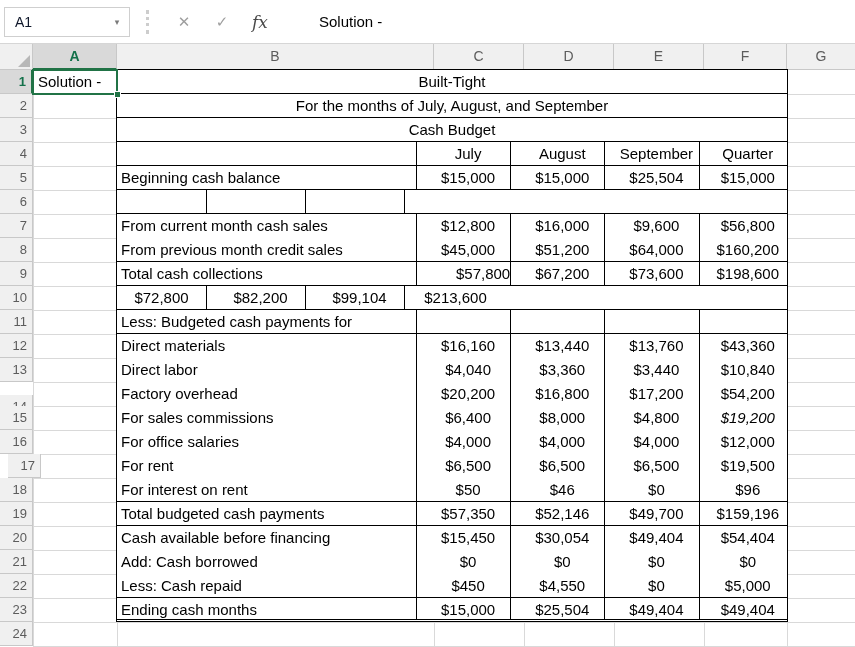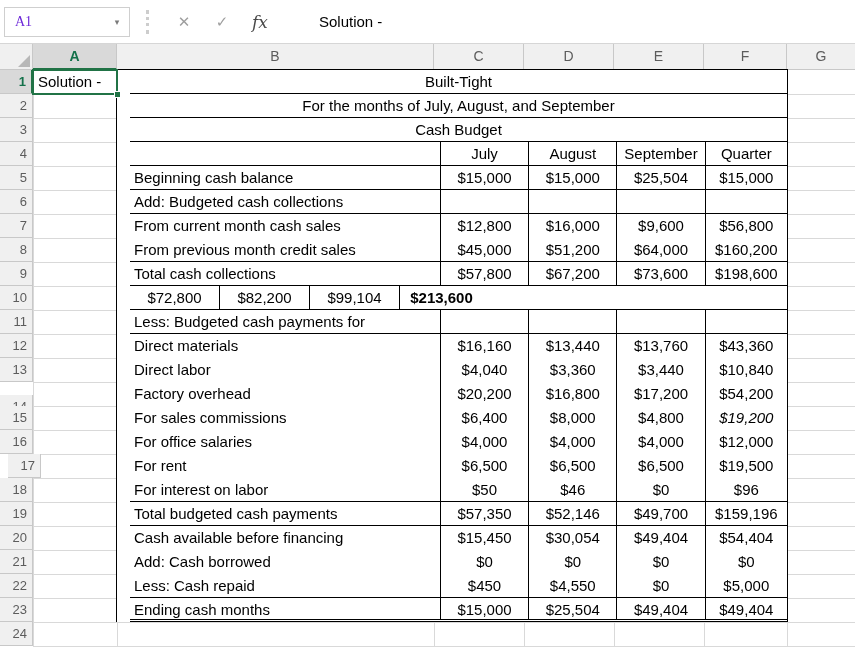--- a/index.html
+++ b/index.html
@@ -4,21 +4,21 @@
 <style>
   html,body{margin:0;padding:0;background:#fff;}
   .app{position:relative;width:855px;height:647px;background:#fff;overflow:hidden;
        font-family:"Liberation Sans",sans-serif;color:#000;}
 
   
   .formula-bar{position:absolute;top:0;left:0;width:855px;height:44px;background:#fff;
                border-bottom:1px solid #d6d6d6;display:flex;align-items:center;box-sizing:border-box;}
   .name-box{margin-left:4px;width:126px;height:30px;border:1px solid #cfcfcf;box-sizing:border-box;
             display:flex;align-items:center;font-size:14px;background:#fff;}
-  .name-box-text{flex:1;padding-left:10px;color:#6d28d9;font-family:Liberation Serif, serif;}
+  .name-box-text{flex:1;padding-left:10px;color:#0f172a;}
   .name-box-arrow{width:24px;text-align:center;color:#7a7a7a;font-size:9px;}
   .fb-grip{height:24px;border-left:3px dotted #cdcdcd;margin:0 16px;}
   .fb-btn{width:38px;text-align:center;font-size:15px;color:#9e9e9e;}
   .fb-btn.fx{font-family:"DejaVu Serif",serif;font-style:italic;font-size:17px;color:#4a4a4a;}
   .fb-formula{margin-left:40px;font-size:15px;color:#000;white-space:nowrap;}
 
   
   .sheet{position:absolute;top:44px;left:0;width:855px;height:603px;background:#fff;overflow:hidden;}
   .corner{position:absolute;left:0;top:0;width:33px;height:26px;background:#f0f0f0;box-sizing:border-box;
           border-right:1px solid #c8c8c8;border-bottom:1px solid #c8c8c8;}
@@ -30,24 +30,24 @@
   .col-header.sel{background:#d9d9d9;color:#13714a;font-weight:bold;border-bottom:2px solid #217346;}
   .row-header{position:absolute;left:0;width:33px;height:24px;box-sizing:border-box;background:#f0f0f0;
               border-right:1px solid #c8c8c8;border-bottom:1px solid #c8c8c8;text-align:right;
               padding-right:5px;line-height:23px;font-size:13px;color:#5c5c5c;}
   .row-header.sel{background:#d9d9d9;color:#13714a;font-weight:bold;border-right:2px solid #217346;}
   .gl-v{position:absolute;top:26px;bottom:1px;width:1px;background:#d9d9d9;}
   .gl-h{position:absolute;left:33px;right:0;height:1px;background:#d9d9d9;}
 
   
   .xtable{position:absolute;left:116px;top:25px;width:672px;height:553px;box-sizing:border-box;
-          background:#fff;border:1px solid #000;border-bottom:none;padding-left:13px;}
+          background:#fff;border:1px solid #000;border-bottom:none;}
   .t-row{height:24px;box-sizing:border-box;font-size:15px;color:#000;}
   .title-row{text-align:center;line-height:23px;border-bottom:1px solid #000;}
-  .flex-row{display:flex;}
+  .flex-row{display:flex;gap:9px;}
   .header-row{border-bottom:1px solid #000;}
   .c-label{width:317px;box-sizing:border-box;border-right:1px solid #000;padding-left:4px;
            line-height:23px;white-space:nowrap;overflow:hidden;}
   .c-val{box-sizing:border-box;border-right:1px solid #000;text-align:center;line-height:23px;
          white-space:nowrap;}
   .c-val.last{border-right:none;}
   .rb-single{border-bottom:1px solid #000;}
   .rb-double{border-bottom:3px double #000;}
 
   
@@ -159,21 +159,20 @@
           <div class="c-val last" style="width: 83px;">Quarter</div>
         </div>
         <div class="t-row flex-row rb-single">
           <div class="c-label">Beginning cash balance</div>
           <div class="c-val" style="width: 90px;">$15,000</div>
           <div class="c-val" style="width: 90px;">$15,000</div>
           <div class="c-val" style="width: 90px;">$25,504</div>
           <div class="c-val last" style="width: 83px;">$15,000</div>
         </div>
         <div class="t-row flex-row rb-single">
-          <div class="c-label">Add: Budgeted cash collections</div>
           <div class="c-val" style="width: 90px;"></div>
           <div class="c-val" style="width: 90px;"></div>
           <div class="c-val" style="width: 90px;"></div>
           <div class="c-val last" style="width: 83px;"></div>
         </div>
         <div class="t-row flex-row">
           <div class="c-label">From current month cash sales</div>
           <div class="c-val" style="width: 90px;">$12,800</div>
           <div class="c-val" style="width: 90px;">$16,000</div>
           <div class="c-val" style="width: 90px;">$9,600</div>
@@ -181,30 +180,30 @@
         </div>
         <div class="t-row flex-row rb-single">
           <div class="c-label">From previous month credit sales</div>
           <div class="c-val" style="width: 90px;">$45,000</div>
           <div class="c-val" style="width: 90px;">$51,200</div>
           <div class="c-val" style="width: 90px;">$64,000</div>
           <div class="c-val last" style="width: 83px;">$160,200</div>
         </div>
         <div class="t-row flex-row rb-single">
           <div class="c-label">Total cash collections</div>
-          <div class="c-val" style="width: 90px;">$57,800</div>
+          <div class="c-val" style="width: 90px; text-align: right;">$57,800</div>
           <div class="c-val" style="width: 90px;">$67,200</div>
           <div class="c-val" style="width: 90px;">$73,600</div>
           <div class="c-val last" style="width: 83px;">$198,600</div>
         </div>
         <div class="t-row flex-row rb-single">
           <div class="c-val" style="width: 90px;">$72,800</div>
           <div class="c-val" style="width: 90px;">$82,200</div>
           <div class="c-val" style="width: 90px;">$99,104</div>
-          <div class="c-val last" style="width: 83px; font-weight: bold;">$213,600</div>
+          <div class="c-val last" style="width: 83px;">$213,600</div>
         </div>
         <div class="t-row flex-row rb-single">
           <div class="c-label">Less: Budgeted cash payments for</div>
           <div class="c-val" style="width: 90px;"></div>
           <div class="c-val" style="width: 90px;"></div>
           <div class="c-val" style="width: 90px;"></div>
           <div class="c-val last" style="width: 83px;"></div>
         </div>
         <div class="t-row flex-row">
           <div class="c-label">Direct materials</div>
@@ -242,21 +241,21 @@
           <div class="c-val last" style="width: 83px;">$12,000</div>
         </div>
         <div class="t-row flex-row">
           <div class="c-label">For rent</div>
           <div class="c-val" style="width: 90px;">$6,500</div>
           <div class="c-val" style="width: 90px;">$6,500</div>
           <div class="c-val" style="width: 90px;">$6,500</div>
           <div class="c-val last" style="width: 83px;">$19,500</div>
         </div>
         <div class="t-row flex-row rb-single">
-          <div class="c-label">For interest on labor</div>
+          <div class="c-label">For interest on rent</div>
           <div class="c-val" style="width: 90px;">$50</div>
           <div class="c-val" style="width: 90px;">$46</div>
           <div class="c-val" style="width: 90px;">$0</div>
           <div class="c-val last" style="width: 83px;">$96</div>
         </div>
         <div class="t-row flex-row rb-single">
           <div class="c-label">Total budgeted cash payments</div>
           <div class="c-val" style="width: 90px;">$57,350</div>
           <div class="c-val" style="width: 90px;">$52,146</div>
           <div class="c-val" style="width: 90px;">$49,700</div>

